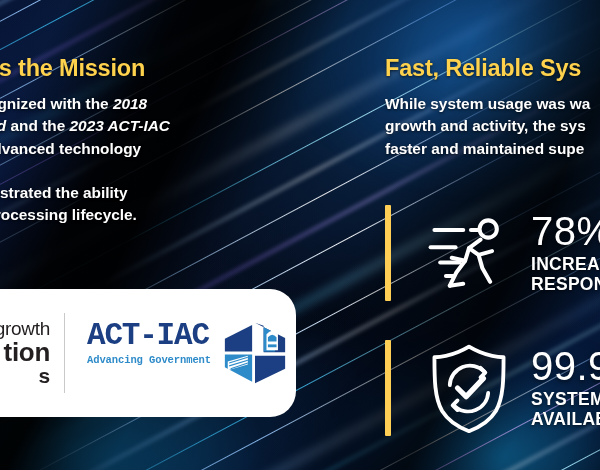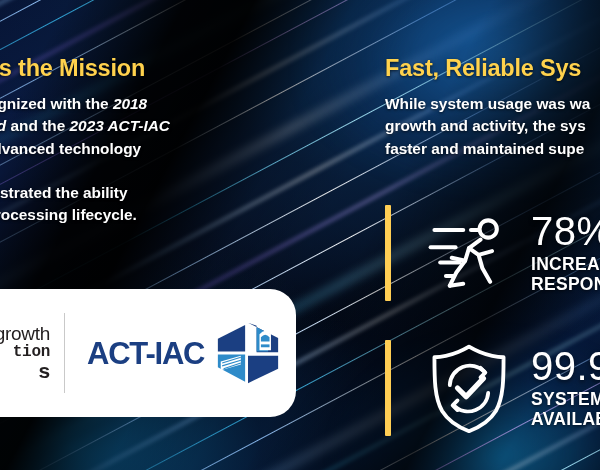--- a/index.html
+++ b/index.html
@@ -94,24 +94,24 @@
     position:absolute; left:-150px; top:289px; width:446px; height:128px;
     background:#ffffff; border-radius:0 26px 26px 0;
     display:flex; align-items:center; overflow:hidden;
   }
   .logo-left{
     width:214px; padding-left:20px; display:flex; flex-direction:column;
     justify-content:center; align-items:flex-end; padding-right:14px;
   }
   .gia-line{ color:#231f20; font-weight:bold; line-height:1.02; letter-spacing:-0.3px; }
   .gia-1{ font-size:19px; font-weight:normal; }
-  .gia-2{ font-size:16px;font-family:Liberation Mono, monospace; }
+  .gia-2{ font-size:26px; }
   .gia-3{ font-size:21px; }
   .divider{ width:1px; height:80px; background:#c9c9c9; flex:0 0 auto; }
-  .logo-right{ display:flex; align-items:center; padding-left:22px; }
+  .logo-right{ display:flex; padding-left:22px;font-family:Liberation Mono, monospace; }
   .actiac-words{ display:flex; flex-direction:column; }
   .actiac-main{
     color:#1b3f82; font-size:31px; font-weight:bold; letter-spacing:-1.2px;
     line-height:1;
   }
   .actiac-sub{
     color:#2e8bc9; font-size:10.5px; font-weight:bold; letter-spacing:-0.1px;
     margin-top:3px;
   }
   .actiac-mark{ width:72px; height:66px; margin-left:8px; }
@@ -242,20 +242,21 @@
       <div class="gia-line gia-1">growth</div>
       <div class="gia-line gia-2">tion</div>
       <div class="gia-line gia-3">s</div>
     </div>
 
     <div class="divider"></div>
 
     <div class="logo-right">
       <div class="actiac-words">
         <div class="actiac-main">ACT-IAC</div>
+        <div class="actiac-sub">Advancing Government</div>
       </div>
       <div class="actiac-mark">
         <svg viewBox="0 0 100 92">
           <polygon points="50,2 96,24 96,68 50,90 4,68 4,24" fill="#ffffff"></polygon>
           <polygon points="50,4 92,25 92,45 62,45 62,8" fill="#1b3f82"></polygon>
           <polygon points="62,10 78,18 78,44 62,44" fill="#2e8bc9"></polygon>
           <path d="M66 20 q8 -10 16 0 l0 22 l-16 0 Z" fill="#ffffff"></path>
           <path d="M68 24 q6 -7 12 0 l0 6 l-12 0 Z" fill="#2e8bc9"></path>
           <rect x="68" y="34" width="12" height="4" fill="#2e8bc9"></rect>
           <polygon points="8,26 46,7 46,44 8,44" fill="#1b3f82"></polygon>

